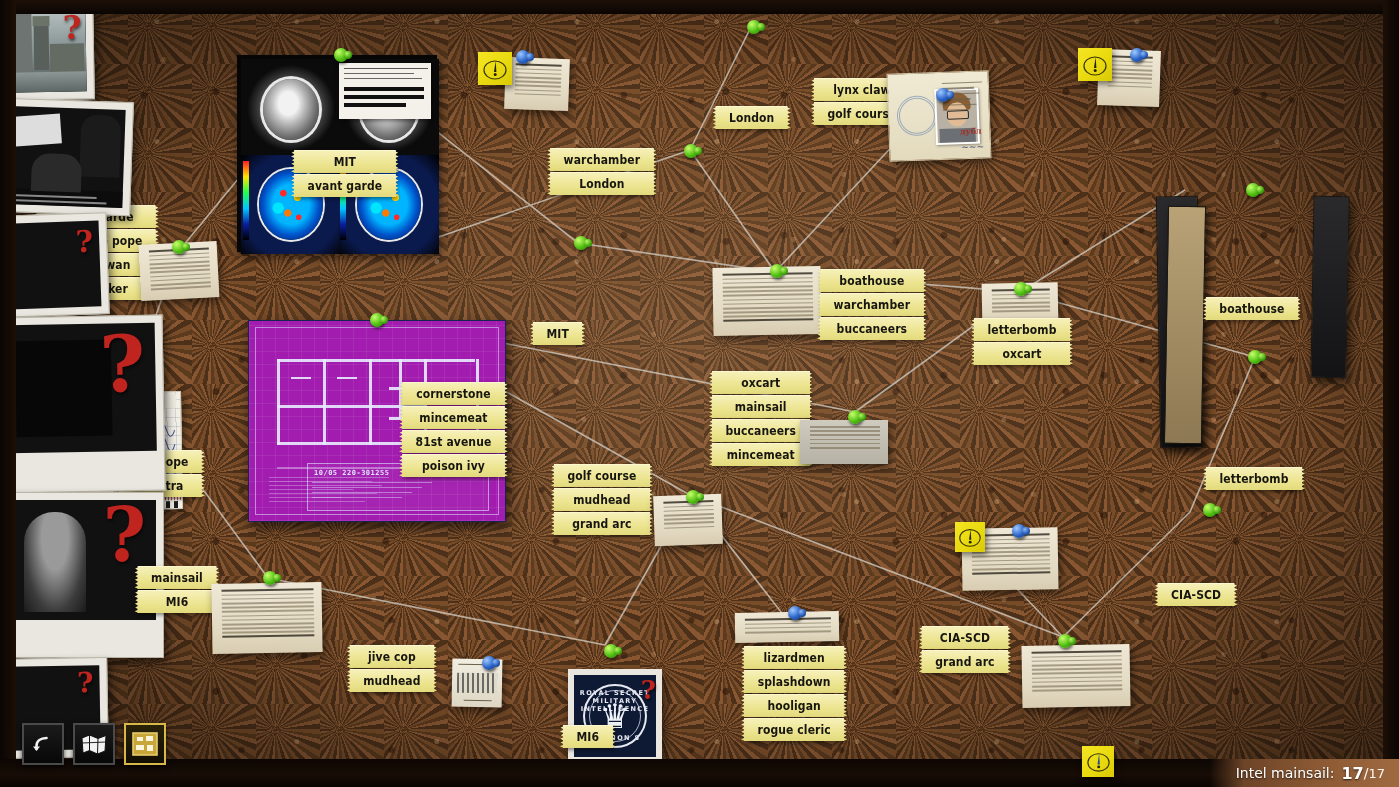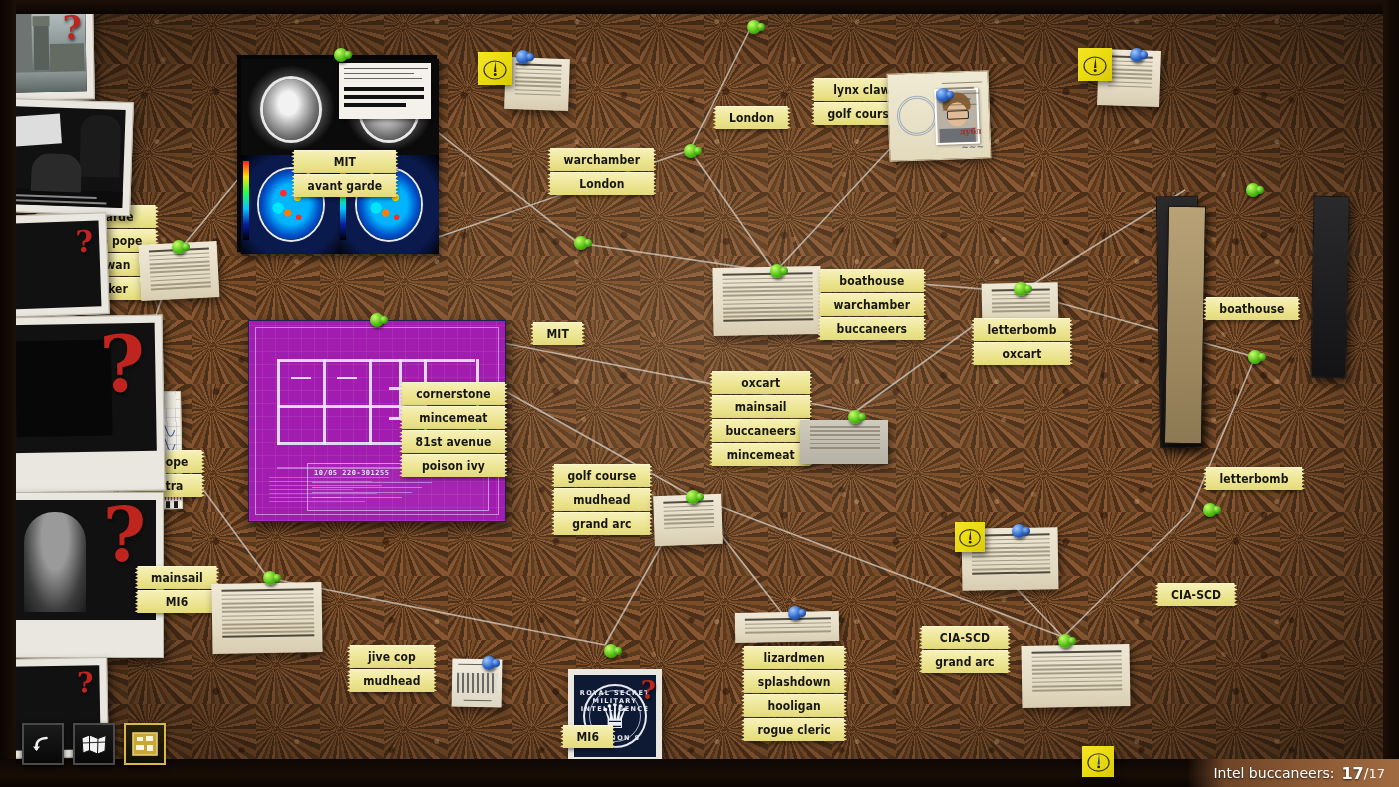--- a/index.html
+++ b/index.html
@@ -748,19 +748,19 @@
         <rect x="1" y="1" width="24" height="22" fill="#c8a63a" stroke="#e8cd6b" stroke-width="1.6"></rect>
         <rect x="5" y="5" width="6" height="4" fill="#fdf6dc"></rect>
         <rect x="14" y="4" width="7" height="5" fill="#fdf6dc"></rect>
         <rect x="4" y="13" width="8" height="5" fill="#fdf6dc"></rect>
         <rect x="15" y="13" width="6" height="6" fill="#fdf6dc"></rect>
       </svg>
     </div>
   </div>
 
   <div class="status">
-    <span class="lbl">Intel buccaneers:</span>
+    <span class="lbl">Intel mainsail:</span>
     <span class="cur">17</span>
     <span class="sep">/</span>
     <span class="tot">17</span>
   </div>
 
 </div>
 
 </body></html>

